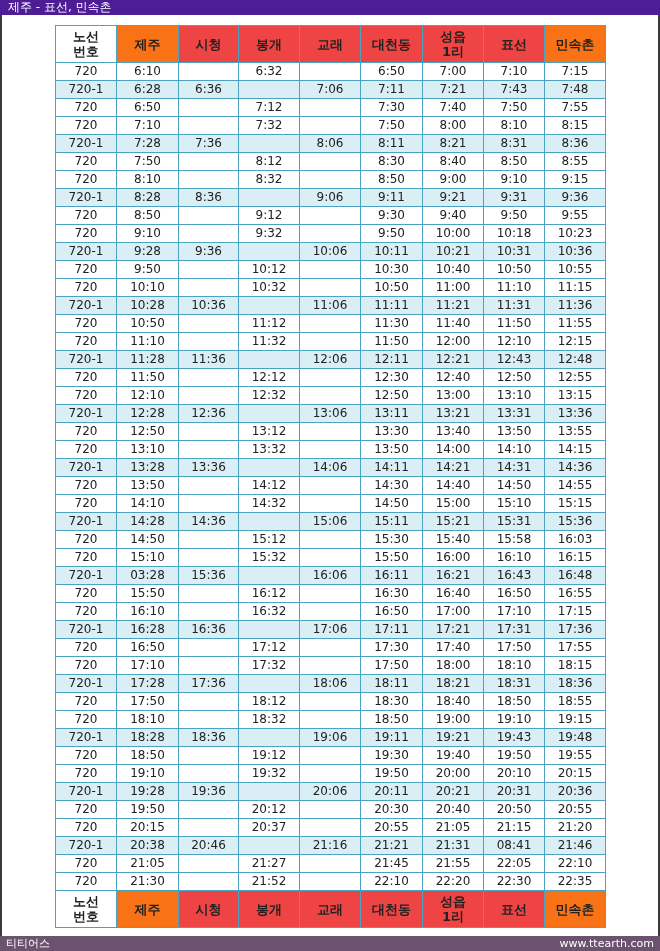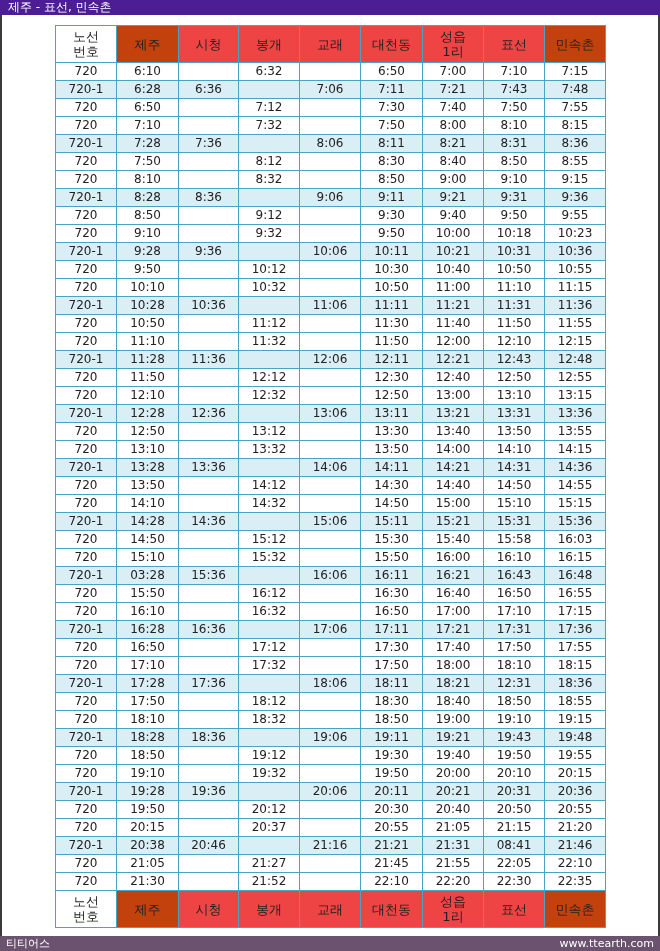--- a/index.html
+++ b/index.html
@@ -28,26 +28,26 @@
     position: absolute; left: 55px; top: 25px;
     border-collapse: collapse; table-layout: fixed; width: 551px;
     font-size: 12px; color: #222;
   }
   table.tt td, table.tt th {
     border: 1px solid #4aa3c0; text-align: center; padding: 0;
     font-weight: normal; overflow: hidden; white-space: nowrap;
   }
   table.tt th { height: 36px; line-height: 15px; font-size: 13px; }
   table.tt td { height: 17px; line-height: 17px; }
-  .hb { background: #c2410c; }
+  .hb { background: #f97316; }
   .hy { background: #ef4444; }
   .hw { background: #ffffff; }
   tr.r1 td { background: #daeef5; }
   tr.r0 td { background: #ffffff; }
-  th .l { display: block; }
+  th .l { display: block; font-weight: bold; }
   .watermark {
     position: absolute; left: 238px; top: 452px; font-size: 30px;
     color: rgba(200,200,200,0.18); font-weight: bold; pointer-events: none;
     letter-spacing: 2px;
   }
 </style>
 </head>
 <body>
 
 <div class="topbar">
@@ -479,21 +479,21 @@
         <td>18:15</td>
       </tr>
       <tr class="r1">
         <td>720-1</td>
         <td>17:28</td>
         <td>17:36</td>
         <td></td>
         <td>18:06</td>
         <td>18:11</td>
         <td>18:21</td>
-        <td>12:31</td>
+        <td>18:31</td>
         <td>18:36</td>
       </tr>
       <tr class="r0">
         <td>720</td>
         <td>17:50</td>
         <td></td>
         <td>18:12</td>
         <td></td>
         <td>18:30</td>
         <td>18:40</td>

